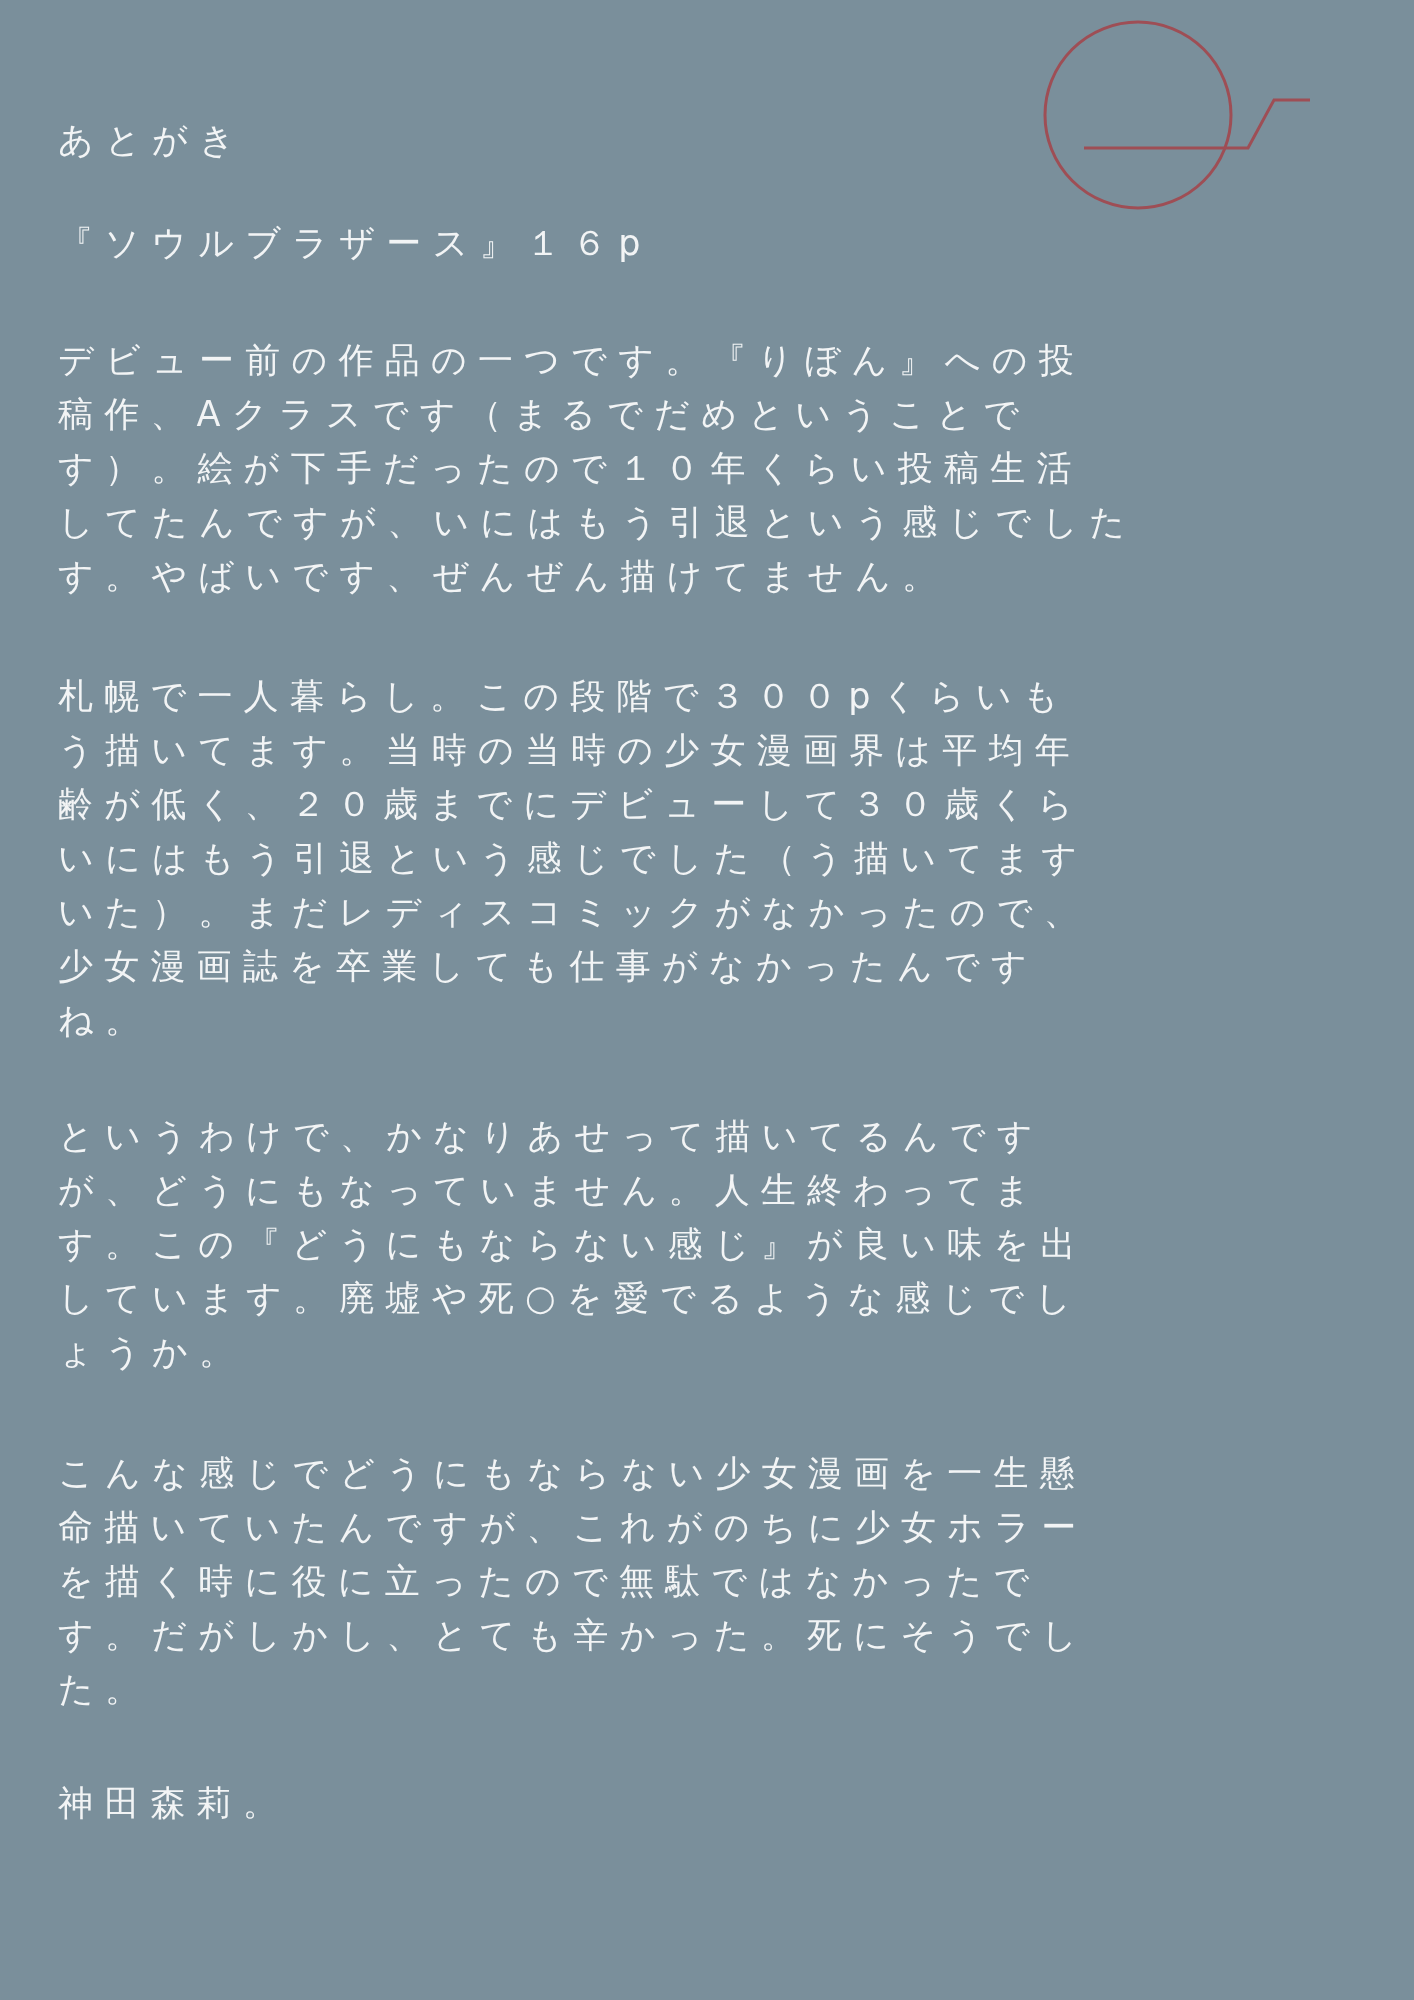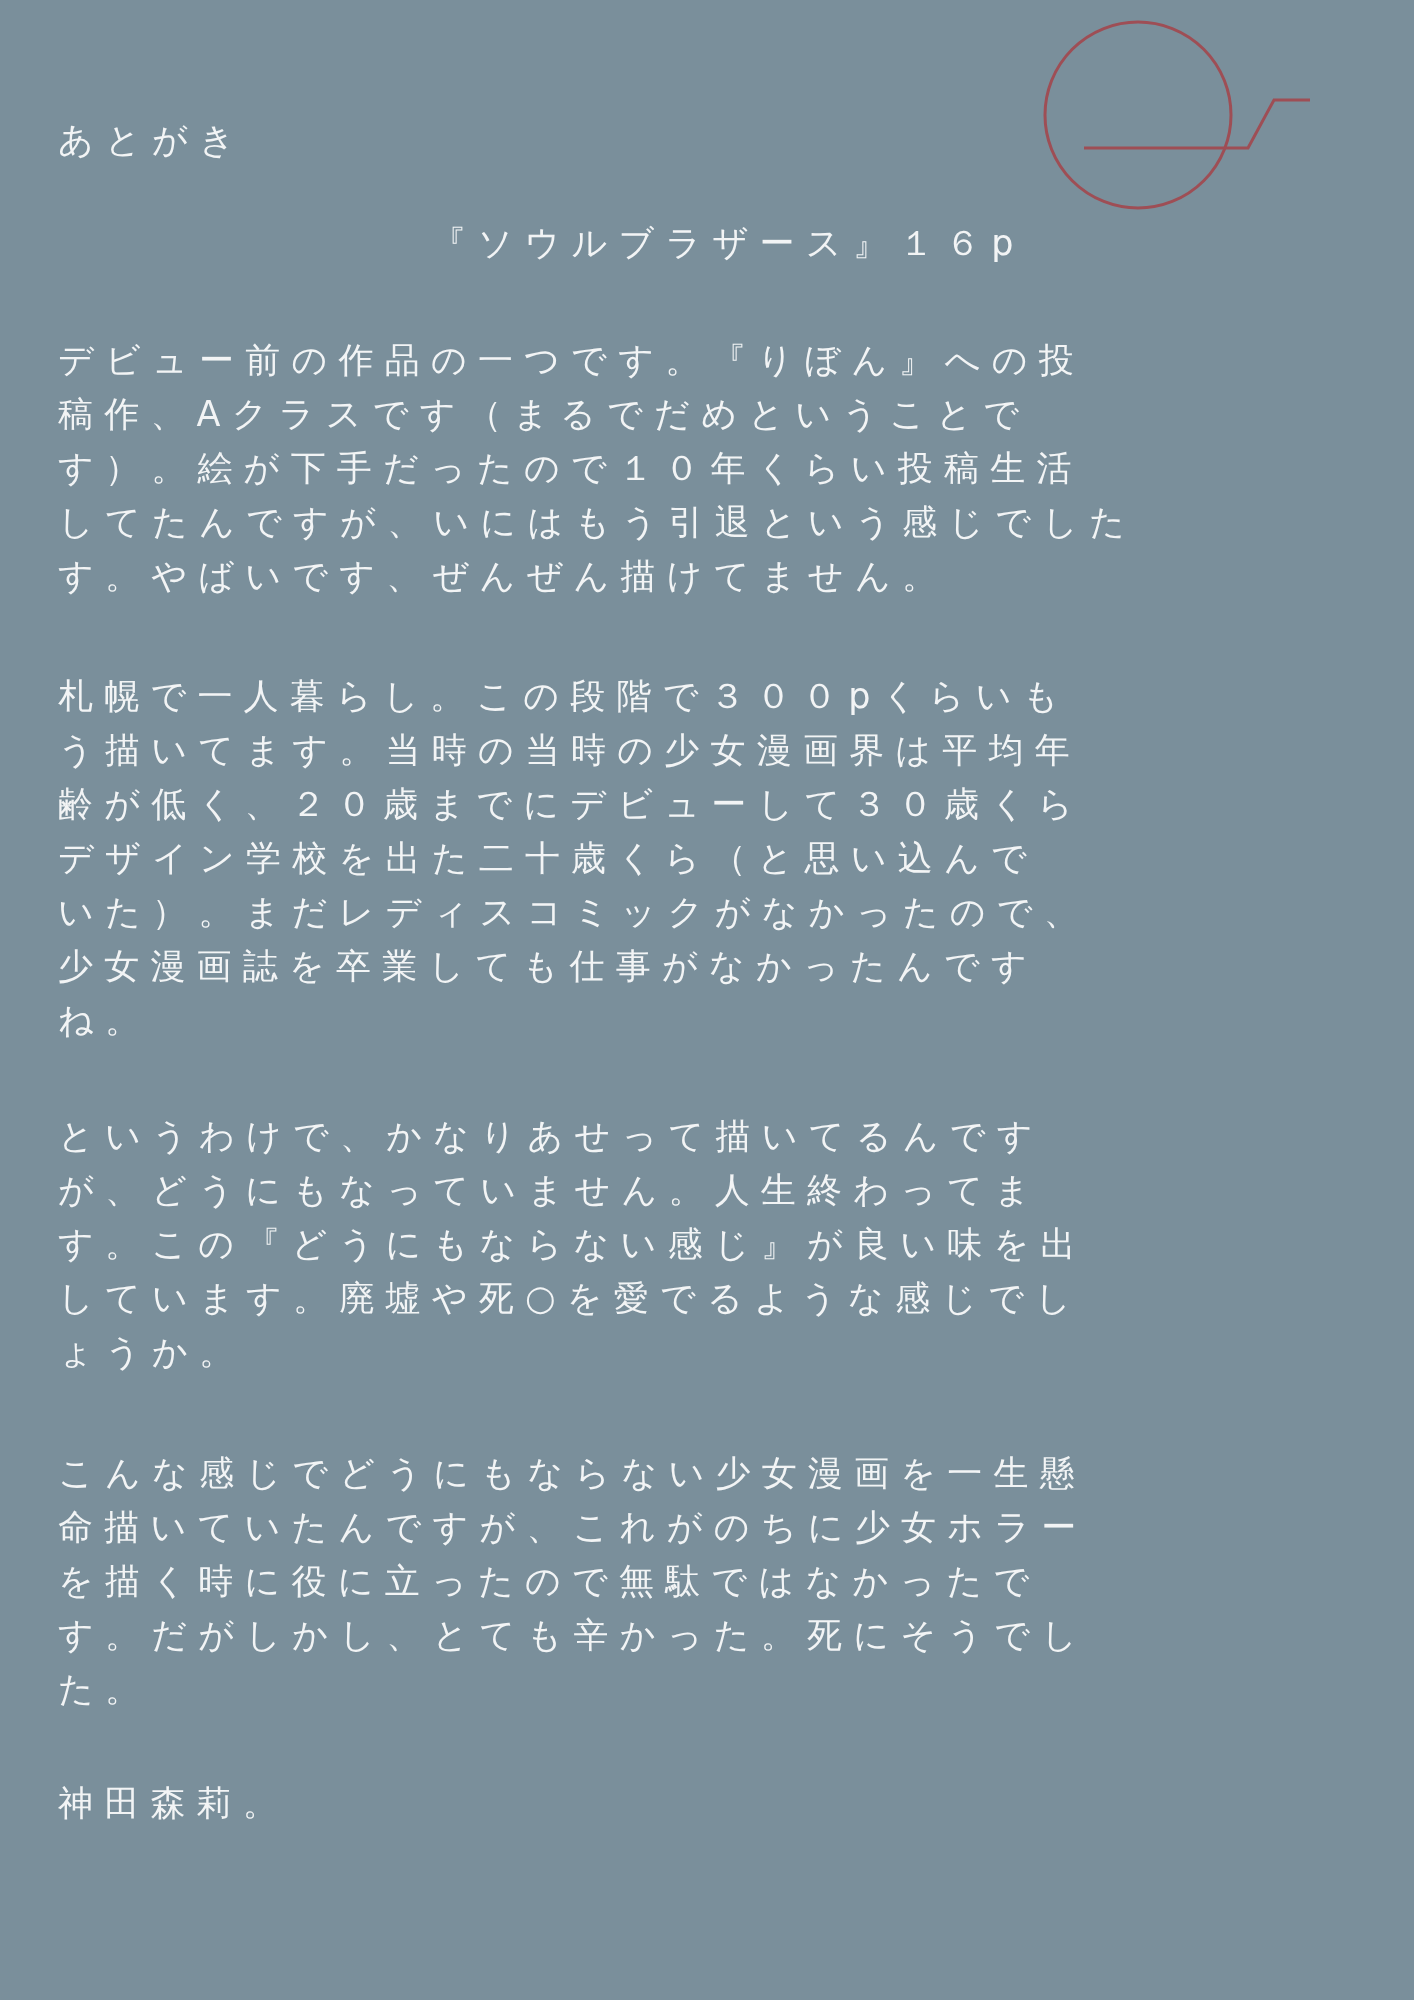--- a/index.html
+++ b/index.html
@@ -32,21 +32,21 @@
     color: #f2f4f5;
   }
   .line {
     font-size: 35px;
     line-height: 54px;
     letter-spacing: 0.32em;
     white-space: nowrap;
     font-weight: 500;
   }
   .title    { margin-top: 113px; }
-  .subtitle { margin-top: 49px; text-align: center;  }
+  .subtitle { margin-top: 49px;  }
   .para-1   { margin-top: 63px;  }
   .para-2   { margin-top: 66px;  }
   .para-3   { margin-top: 62px;  }
   .para-4   { margin-top: 67px;  }
   .signature{ margin-top: 60px;  }
 </style>
 </head>
 <body>
 
 <div class="page">
@@ -67,21 +67,21 @@
       <div class="line">稿作、Aクラスです（まるでだめということで</div>
       <div class="line">す）。絵が下手だったので１０年くらい投稿生活</div>
       <div class="line">してたんですが、いにはもう引退という感じでした</div>
       <div class="line">す。やばいです、ぜんぜん描けてません。</div>
     </div>
 
     <div class="para para-2">
       <div class="line">札幌で一人暮らし。この段階で３００pくらいも</div>
       <div class="line">う描いてます。当時の当時の少女漫画界は平均年</div>
       <div class="line">齢が低く、２０歳までにデビューして３０歳くら</div>
-      <div class="line">デザイン学校を出た二十歳くら（と思い込んで</div>
+      <div class="line">いにはもう引退という感じでした（う描いてます</div>
       <div class="line">いた）。まだレディスコミックがなかったので、</div>
       <div class="line">少女漫画誌を卒業しても仕事がなかったんです</div>
       <div class="line">ね。</div>
     </div>
 
     <div class="para para-3">
       <div class="line">というわけで、かなりあせって描いてるんです</div>
       <div class="line">が、どうにもなっていません。人生終わってま</div>
       <div class="line">す。この『どうにもならない感じ』が良い味を出</div>
       <div class="line">しています。廃墟や死○を愛でるような感じでし</div>

